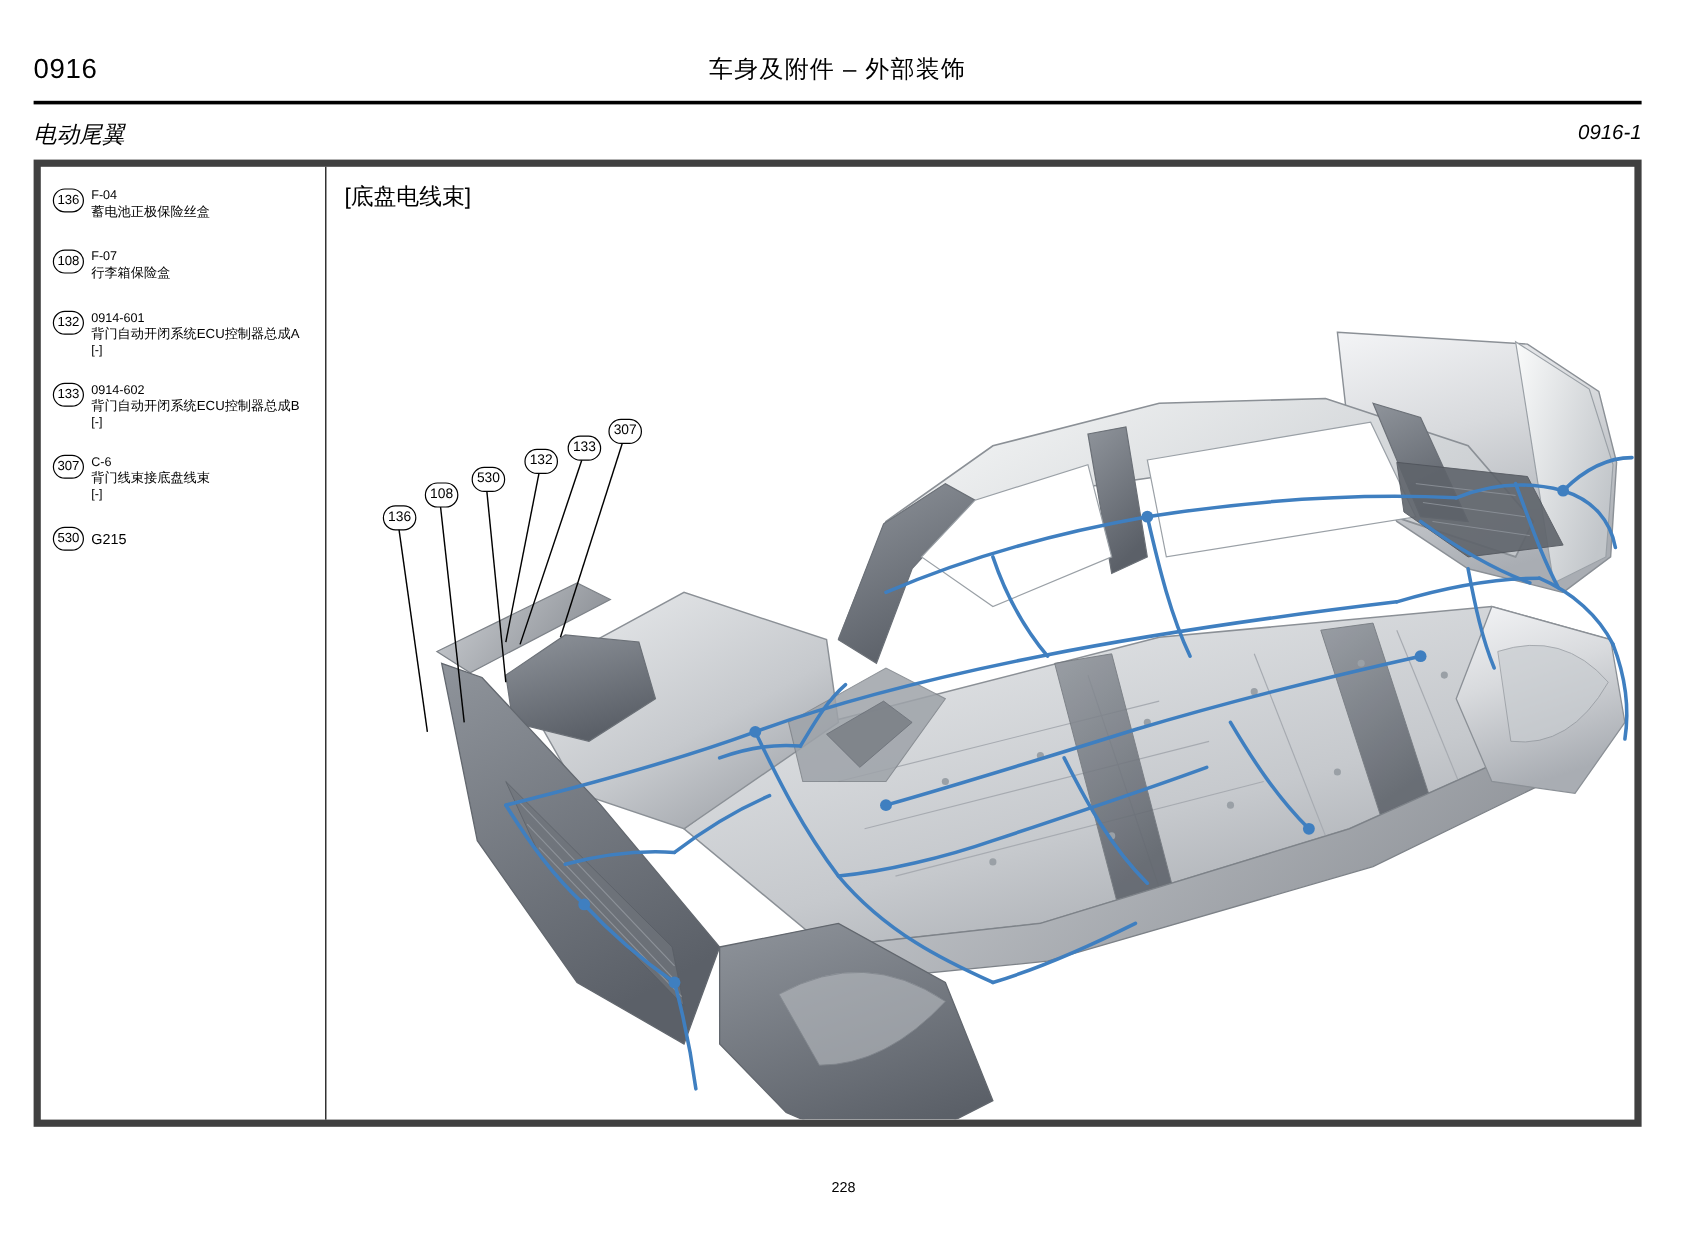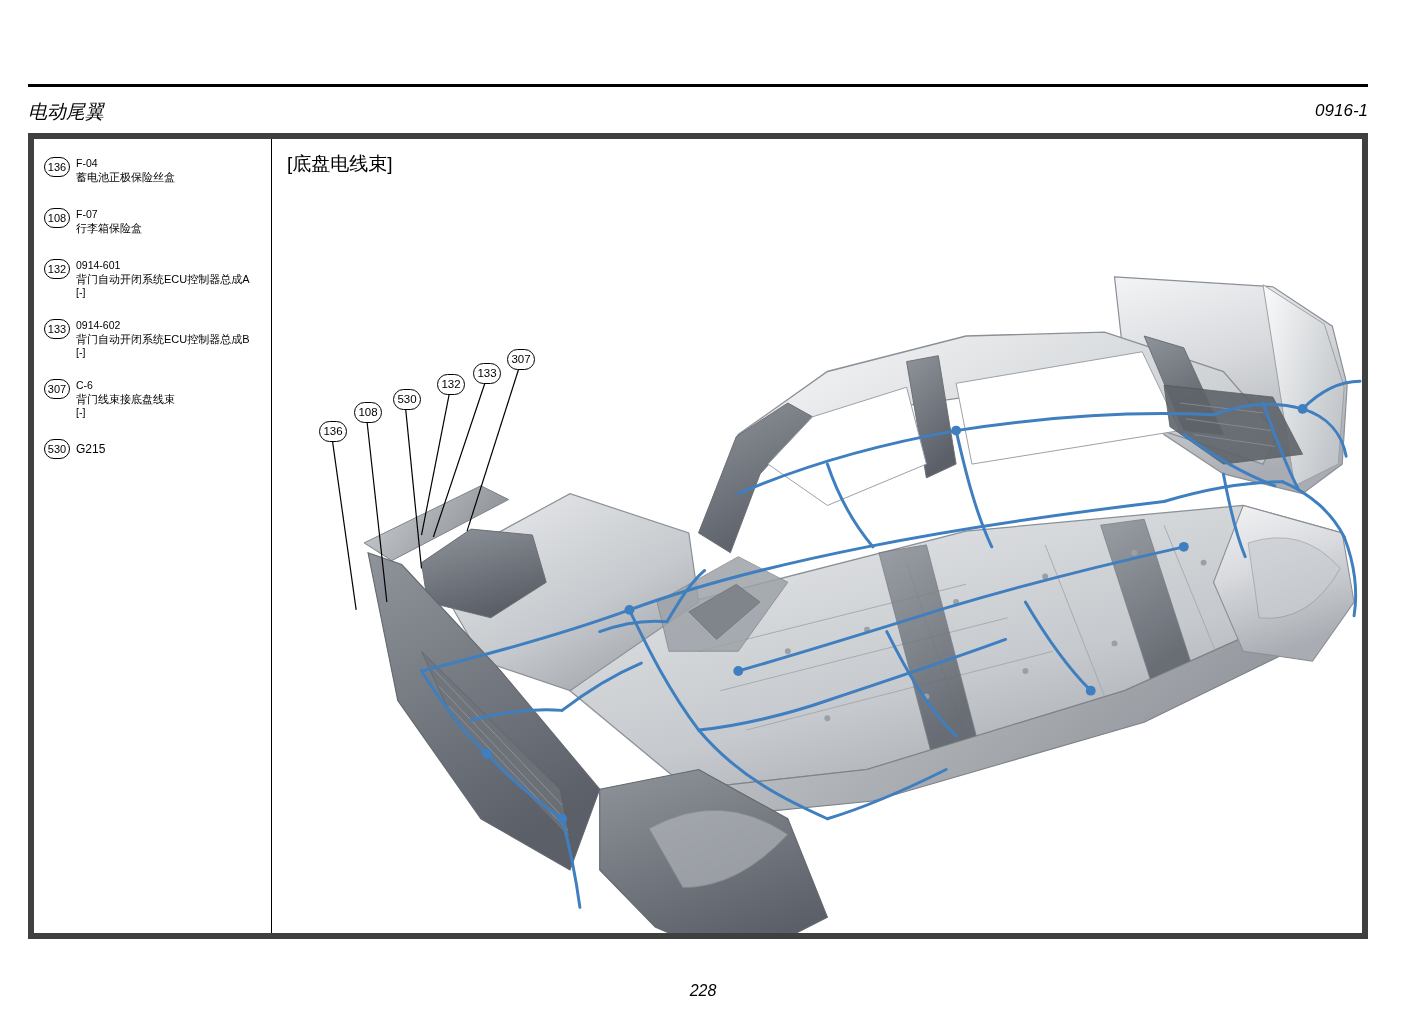--- a/index.html
+++ b/index.html
@@ -178,29 +178,32 @@
     width: 100%;
     height: 100%;
   }
   
   .footer-page {
     position: absolute;
     left: 0;
     top: 982px;
     width: 1406px;
     text-align: center;
-    font-size: 16px;
-    font-style: italic;
+    font-size: 12px;
   }
 </style>
 </head>
 <body>
 
 <div class="page">
 
+  <div class="header">
+    <div class="header-code">0916</div>
+    <div class="header-title">车身及附件 – 外部装饰</div>
+  </div>
   <div class="header-rule"></div>
 
   <div class="section-row">
     <div class="section-title">电动尾翼</div>
     <div class="section-code">0916-1</div>
   </div>
 
   <div class="frame">
 
     <div class="legend-pane">

